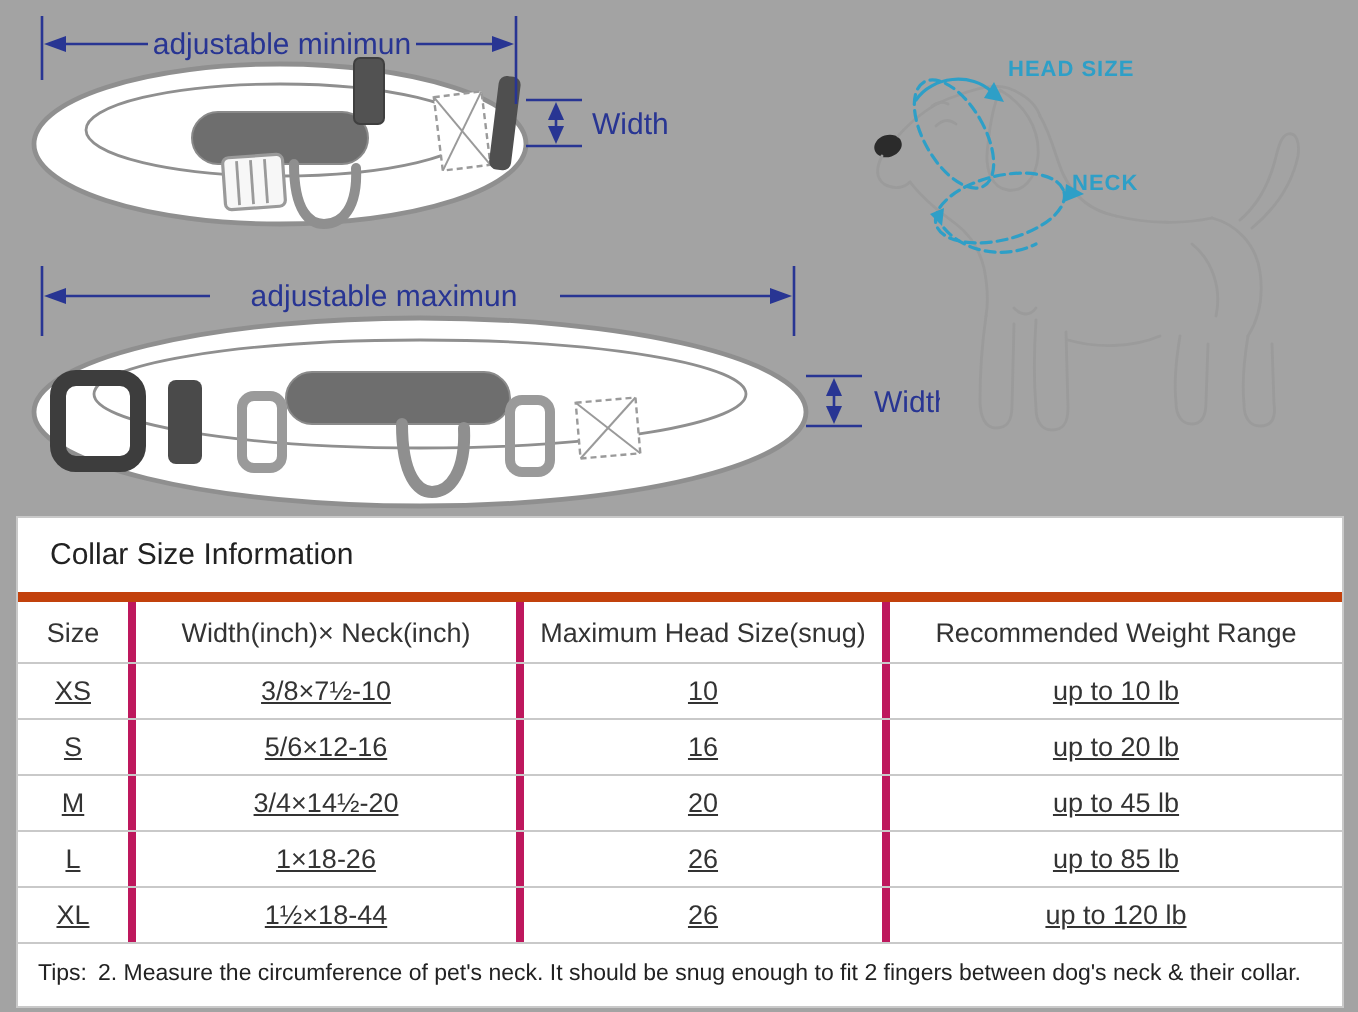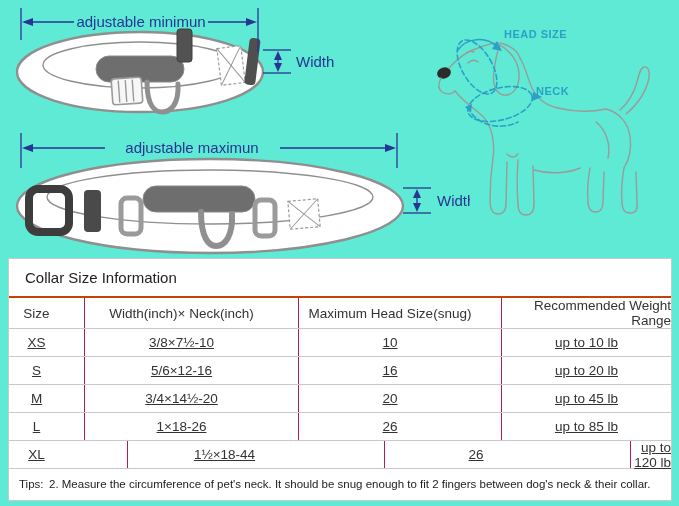--- a/index.html
+++ b/index.html
@@ -1,17 +1,17 @@
 <!DOCTYPE html>
 <html><head>
 <meta charset="utf-8">
 <style>
   html,body{margin:0;padding:0;background:#fff;}
   #stage{
-    position:relative;width:679px;height:506px;background:#5eead4;overflow:hidden;
+    position:relative;width:679px;height:506px;background:#a3a3a3;overflow:hidden;
     font-family:"Liberation Sans","DejaVu Sans",sans-serif;color:#333;
   }
   #stage svg{position:absolute;display:block;}
   svg text{font-family:"Liberation Sans","DejaVu Sans",sans-serif;}
   .dim-label{fill:#283593;font-size:15px;}
   .cyan-label{fill:#2e9fc7;font-size:11px;font-weight:bold;letter-spacing:.5px;}
   .dim-line{stroke:#283593;stroke-width:1.3;fill:none;}
   .dim-head{fill:#283593;stroke:none;}
   .band{stroke:#8f8f8f;fill:#ffffff;}
   .dog{stroke:#9b9b9b;stroke-width:1.4;fill:none;stroke-linecap:round;stroke-linejoin:round;}
@@ -19,29 +19,29 @@
   .measure-dash{stroke-dasharray:5 3;}
   .measure-head{fill:#2e9fc7;stroke:none;}
 
   
   .size-table{
     position:absolute;left:8px;top:258px;width:664px;
     border:1px solid #c9c9c9;background:#fff;box-sizing:border-box;
   }
   .t-title{
     height:37px;line-height:37px;padding-left:16px;font-size:15px;color:#222;
-    border-bottom:2px solid #c2410c;
+    border-bottom:5px solid #c2410c;
   }
   .t-row{display:flex;border-bottom:1px solid #c9c9c9;}
-  .t-row:last-of-type{border-bottom:1px solid #c9c9c9;gap:43px;}
+  .t-row:last-of-type{border-bottom:1px solid #c9c9c9;}
   .t-cell{
     display:flex;align-items:center;justify-content:center;
     font-size:13.5px;color:#333;box-sizing:border-box;text-align:right;
   }
-  .t-cell + .t-cell{border-left:1px solid #be185d;margin-left:20px;}
+  .t-cell + .t-cell{border-left:4px solid #be185d;}
   .c1{width:55px;}.c2{width:194px;}.c3{width:183px;}.c4{flex:1;}
   .t-head .t-cell{height:30px;font-size:13.5px;color:#333;}
   .t-body .t-cell{height:27px;text-decoration:underline;}
   .t-tips{display:flex;padding:6px 4px 7px 10px;font-size:11.5px;line-height:18px;color:#222;}
   .tips-label{flex:0 0 30px;white-space:nowrap;}
   .tips-lines{flex:1;min-width:0;}
   .tips-line{white-space:nowrap;}
   .tips-line.red{color:#cc3333;}
 </style>
 </head>

